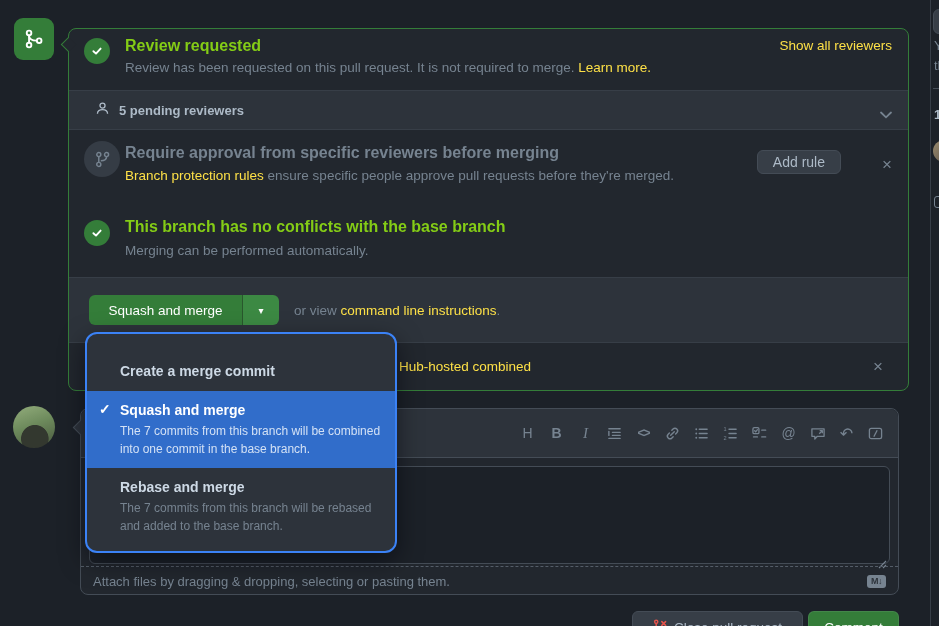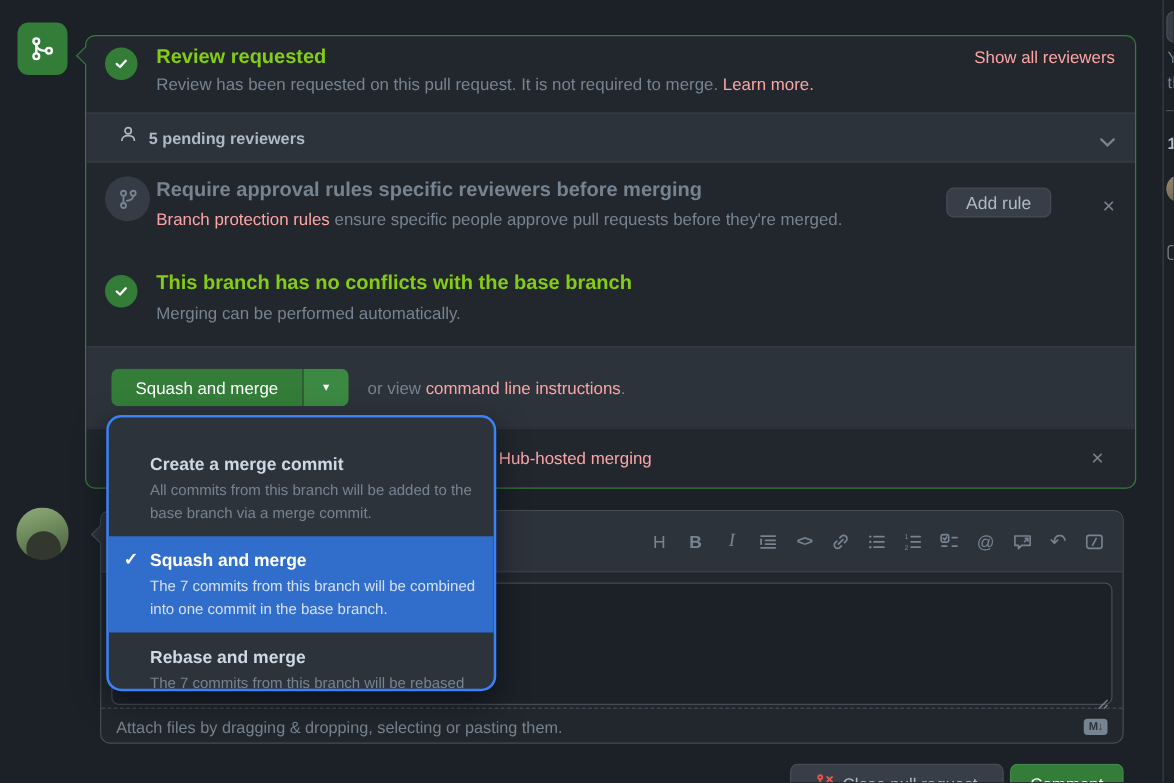--- a/index.html
+++ b/index.html
@@ -1,19 +1,19 @@
 <!DOCTYPE html>
 <html><head>
 <meta charset="utf-8">
 <style>
   * { margin:0; padding:0; box-sizing:border-box; }
   html,body { background:#1c2128; }
   .screen { position:relative; width:939px; height:626px; overflow:hidden;
             background:#1c2128; font-family:"Liberation Sans",sans-serif; color:#adbac7; }
-  a { text-decoration:none; color:#fca5a5; cursor:pointer; }
+  a { text-decoration:none; color:#fde047; cursor:pointer; }
 
   
   .timeline-icon { position:absolute; left:14px; top:18px; width:40px; height:42px;
     background:#347d39; border-radius:9px; display:flex; align-items:center; justify-content:center; }
 
   
   .merge-box { position:absolute; left:68px; top:28px; width:841px; height:363px;
     background:#22272e; border:1px solid #347d39; border-radius:8px; }
   .notch { position:absolute; width:11px; height:11px; transform:rotate(45deg); }
   .notch-green { left:-6.5px; top:10px; background:#22272e;
@@ -171,21 +171,21 @@
     <div class="sec sec3">
       <div class="branch-circle">
         <svg width="17" height="17" viewBox="0 0 16 16" fill="none" stroke="#768390" stroke-width="1.4">
           <circle cx="4.5" cy="3.4" r="1.9"></circle>
             <circle cx="11.8" cy="3.4" r="1.9"></circle>
             <circle cx="4.5" cy="12.6" r="1.9"></circle>
           <path d="M4.5 5.3 v5.4"></path>
             <path d="M11.8 5.3 c0 2.6-2.7 3.7-5.4 3.8"></path>
         </svg>
       </div>
-      <div class="sec-title muted-title" style="top:14px;">Require approval rules specific reviewers before merging</div>
+      <div class="sec-title muted-title" style="top:14px;">Require approval from specific reviewers before merging</div>
       <div class="sec-desc" style="top:38px;">
         <a>Branch protection rules</a>
         <span>ensure specific people approve pull requests before they're merged.</span>
       </div>
       <button class="add-rule">Add rule</button>
       <button class="x-btn x-sec3">×</button>
     </div>
 
     <div class="sec sec4">
       <div class="check-circle" style="left:15px; top:18px;">
@@ -202,21 +202,21 @@
         <button class="merge-main">Squash and merge</button>
         <button class="merge-caret">▾</button>
       </div>
       <span class="or-view">
         <span>or view</span>
         <a>command line instructions</a><span>.</span>
       </span>
     </div>
 
     <div class="sec sec6">
-      <a class="notice-link">Hub-hosted merging</a>
+      <a class="notice-link">Hub-hosted combined</a>
       <button class="x-btn x-sec6">×</button>
     </div>
   </div>
 
   <div class="avatar"></div>
 
   <div class="comment-card">
     <div class="notch notch-gray"></div>
     <div class="comment-header">
       <button class="tb">H</button>
@@ -308,21 +308,20 @@
           <path d="M12.6 2.6 l-3.8 3.8"></path>
         </svg>
     </span>
     <span>Close pull request</span>
   </button>
   <button class="comment-btn">Comment</button>
 
   <div class="dropdown">
     <div class="dd-item">
       <div class="dd-title">Create a merge commit</div>
-      <div class="dd-desc">All commits from this branch will be added to the base branch via a merge commit.</div>
     </div>
     <div class="dd-item selected">
       <span class="dd-check">✓</span>
       <div class="dd-title">Squash and merge</div>
       <div class="dd-desc">The 7 commits from this branch will be combined into one commit in the base branch.</div>
     </div>
     <div class="dd-item">
       <div class="dd-title">Rebase and merge</div>
       <div class="dd-desc">The 7 commits from this branch will be rebased and added to the base branch.</div>
     </div>

